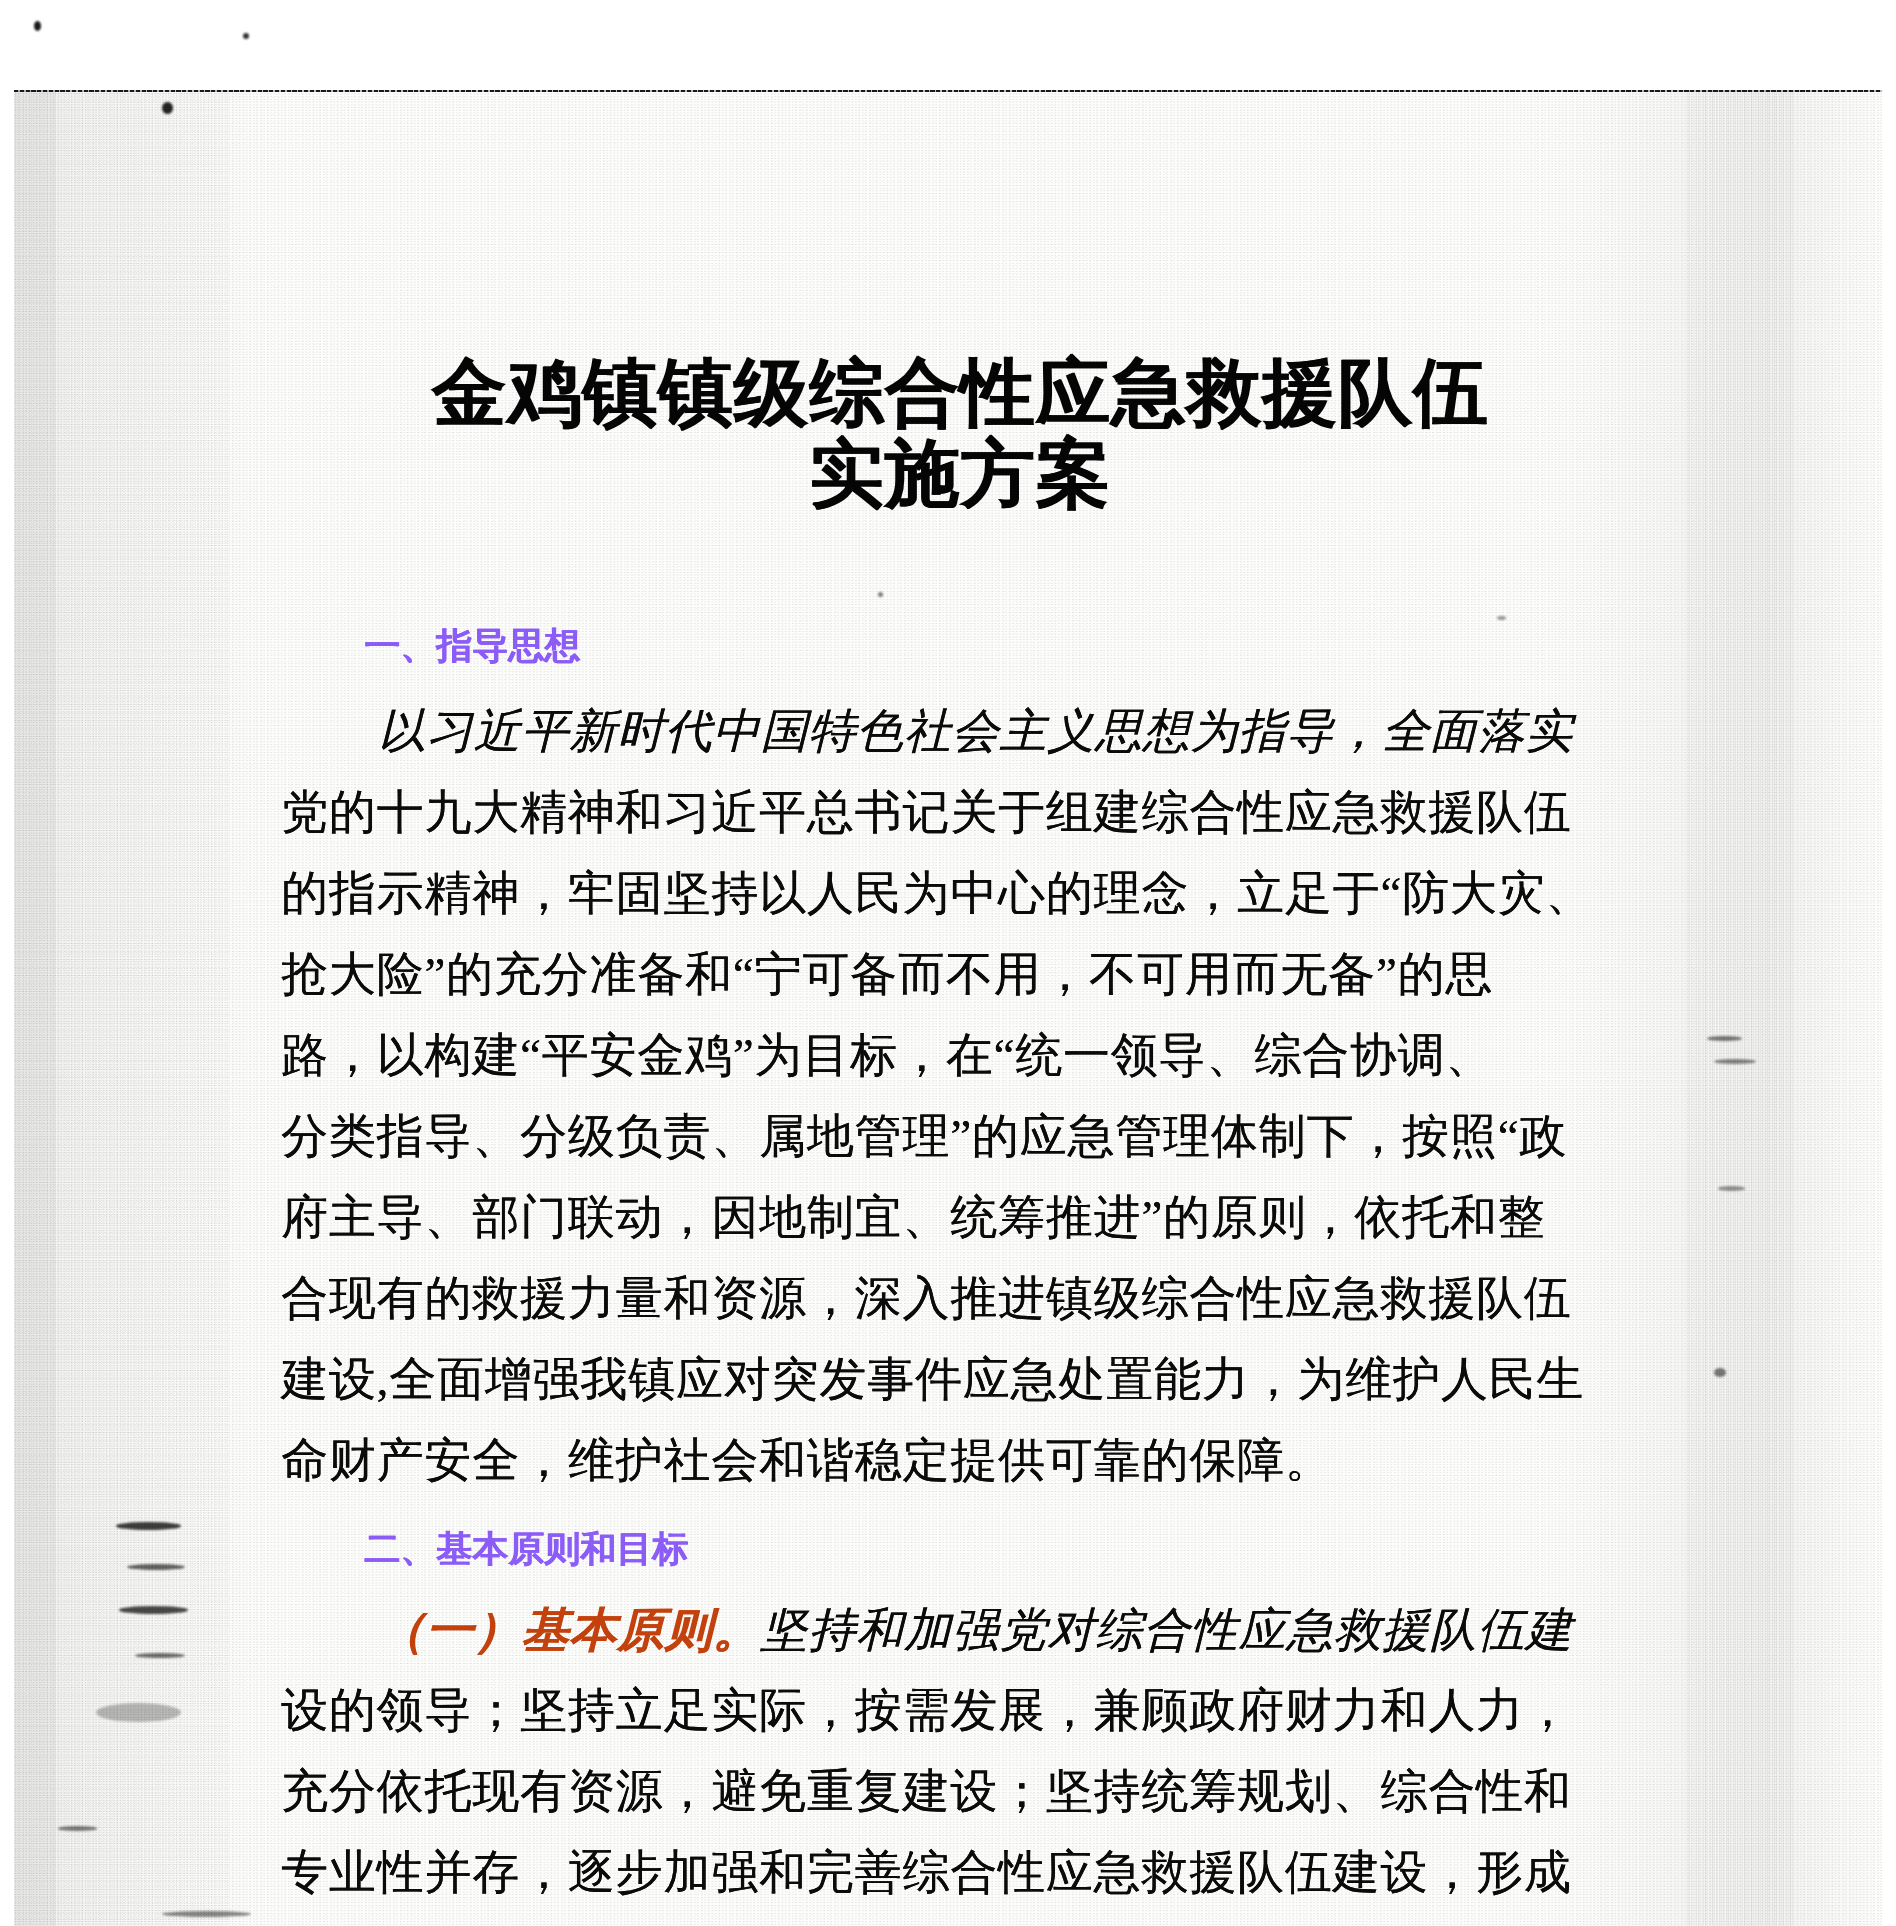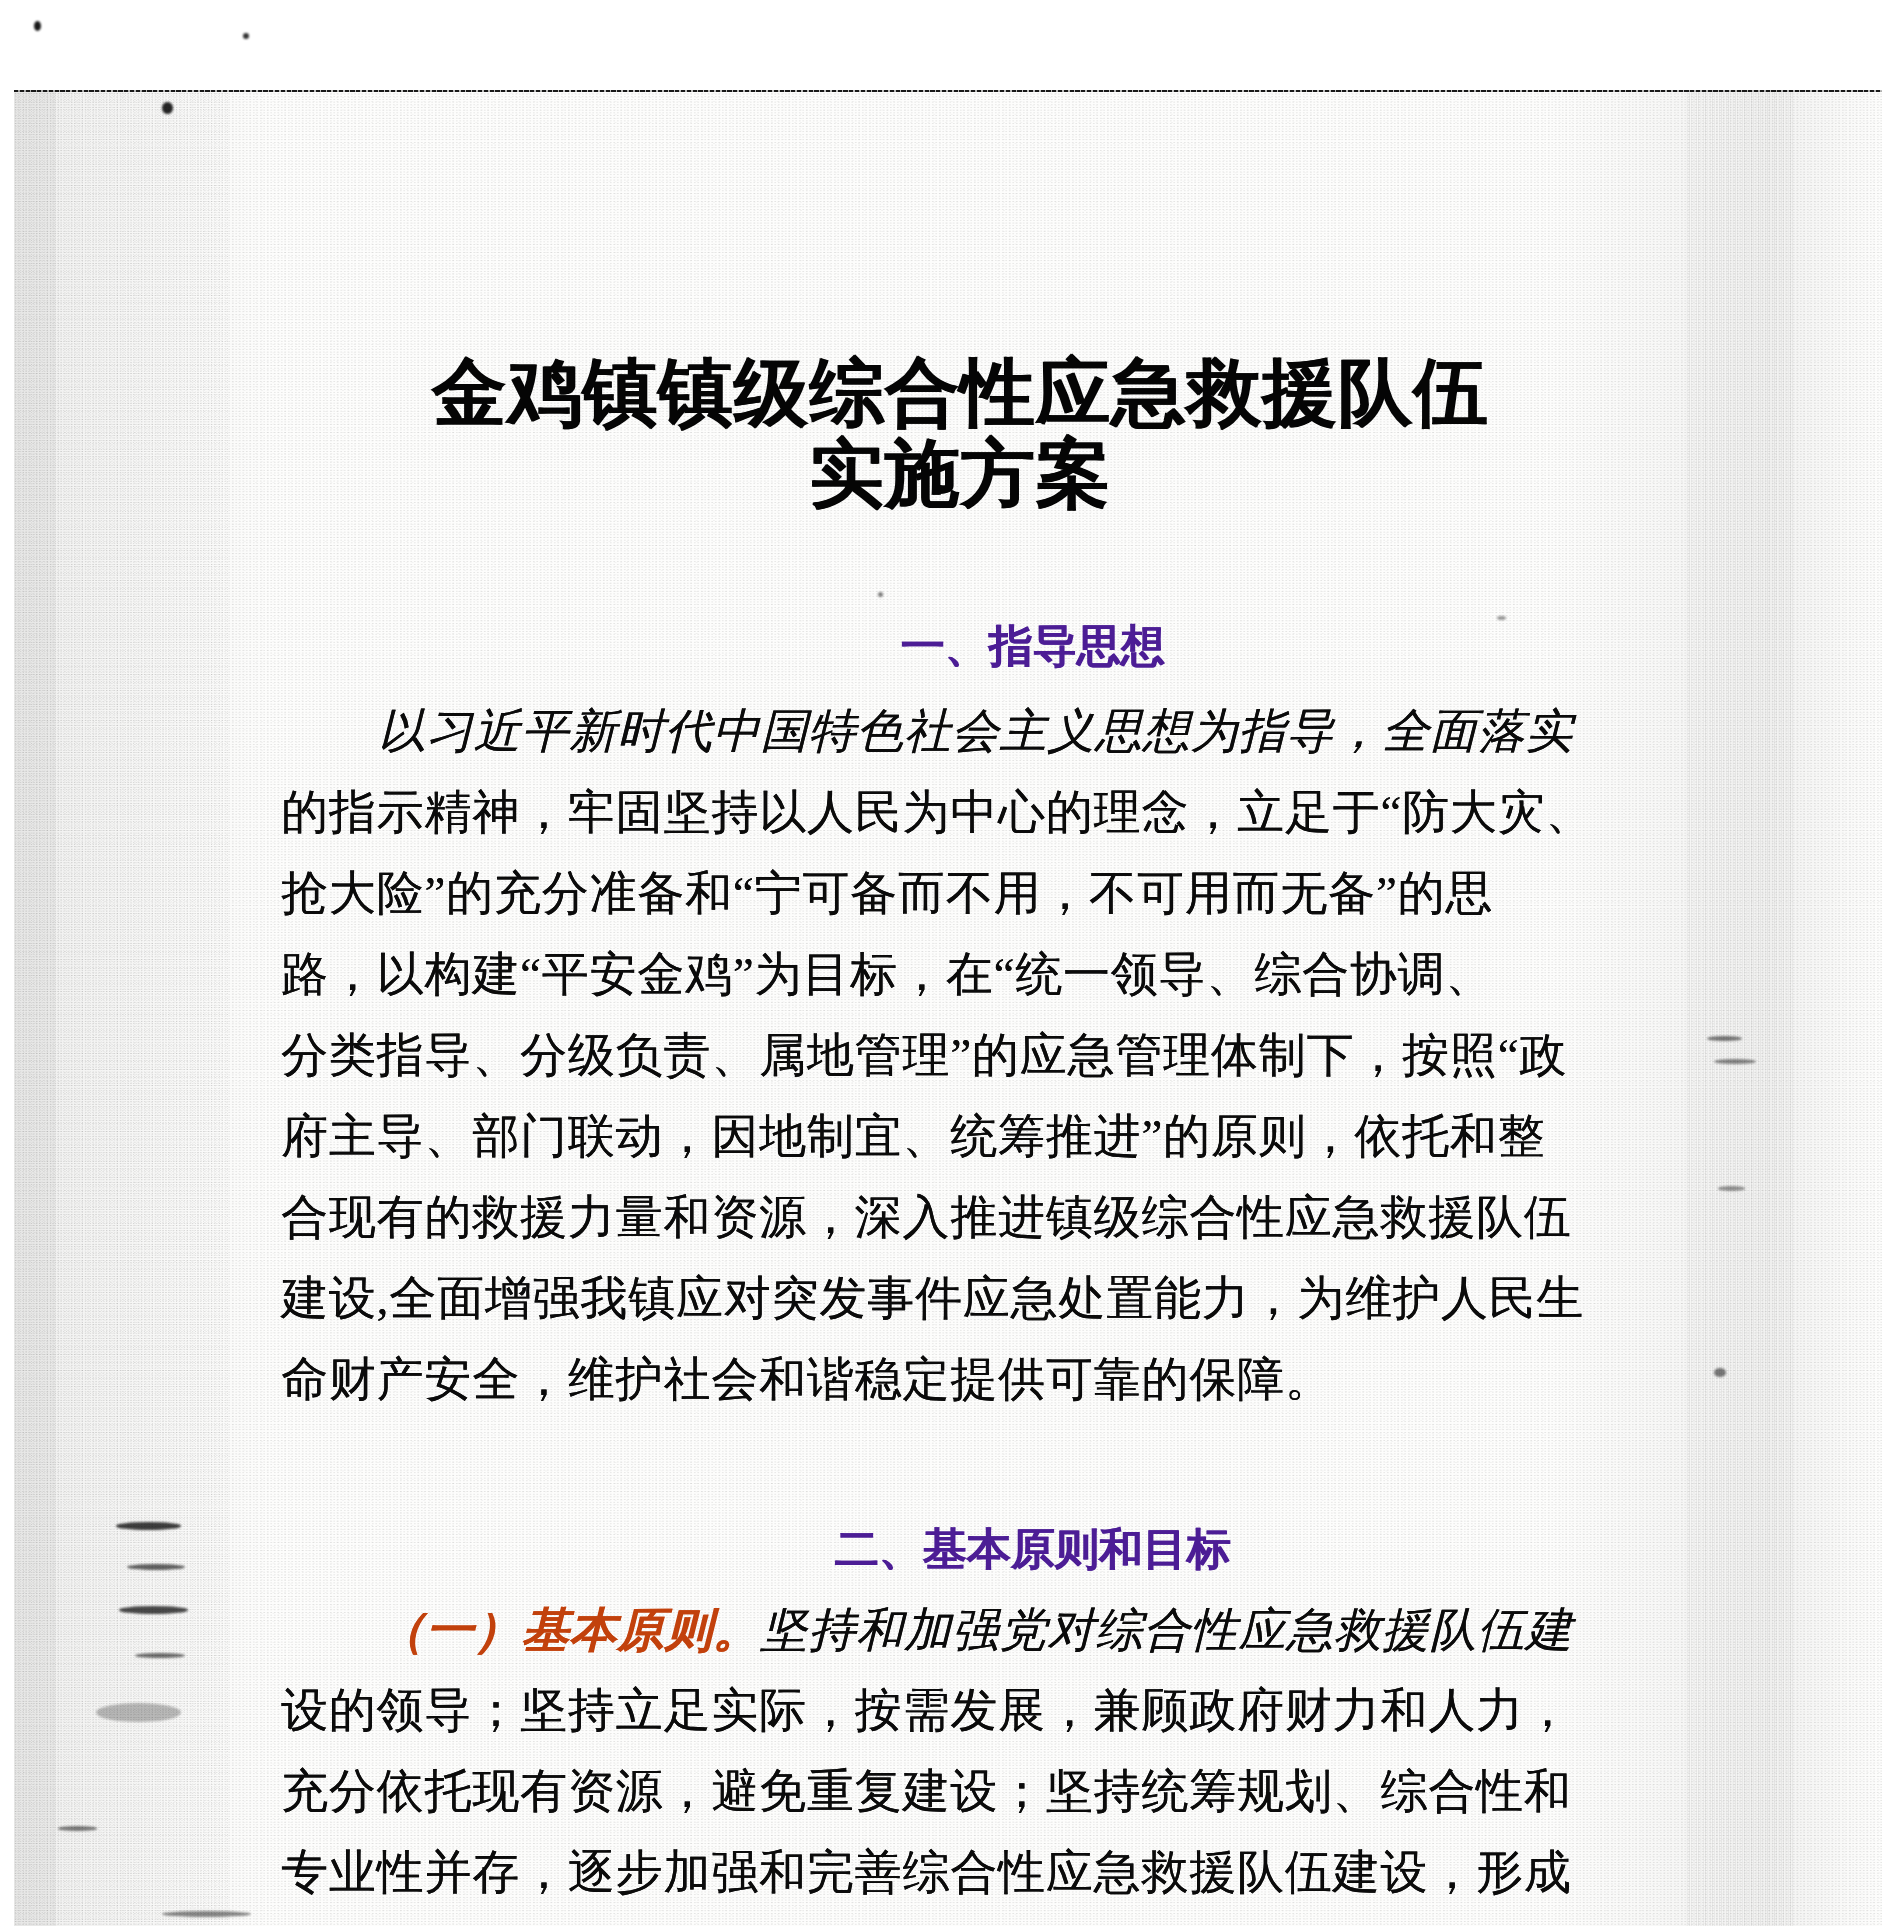--- a/index.html
+++ b/index.html
@@ -44,23 +44,23 @@
   
   .smudge{position:absolute;background:#000;border-radius:50%;filter:blur(1.2px);}
   
   .title{
     position:absolute;left:0;top:352px;width:100%;text-align:center;
     font-family:"DejaVu Sans","Liberation Sans",sans-serif;font-weight:700;color:#050505;margin-left:12px;
   }
   .title .t{font-size:74px;line-height:81px;letter-spacing:1.5px;text-shadow:1.2px 0 0 currentColor;}
   .heading{
     position:absolute;left:281px;width:1337px;height:81px;line-height:81px;
-    padding-left:83px;font-size:44px;font-weight:700;color:#4c1d95;
+    padding-left:83px;font-size:36px;font-weight:700;color:#8b5cf6;
     font-family:"DejaVu Sans","Liberation Sans",sans-serif;
-    text-shadow:0.8px 0 0 currentColor;white-space:nowrap;text-align:center;
+    text-shadow:0.8px 0 0 currentColor;white-space:nowrap;
   }
   .block{position:absolute;left:281px;width:1337px;}
   .line{
     height:81px;line-height:81px;font-size:47px;letter-spacing:0.8px;
     color:#0b0b0b;white-space:nowrap;
     text-shadow:0.2px 0 0 currentColor;
   }
   .line.indent{padding-left:97px;font-style:italic;}
   .lead{
     font-weight:700;font-family:"DejaVu Sans","Liberation Sans",sans-serif;
@@ -99,20 +99,21 @@
 
   <div class="title">
     <div class="t">金鸡镇镇级综合性应急救援队伍</div>
     <div class="t">实施方案</div>
   </div>
 
   <div class="heading" style="top:1467px;top:605px;">一、指导思想</div>
 
   <div class="block" style="top:691px;">
     <div class="line indent">以习近平新时代中国特色社会主义思想为指导，全面落实</div>
+    <div class="line">党的十九大精神和习近平总书记关于组建综合性应急救援队伍</div>
     <div class="line">的指示精神，牢固坚持以人民为中心的理念，立足于“防大灾、</div>
     <div class="line">抢大险”的充分准备和“宁可备而不用，不可用而无备”的思</div>
     <div class="line">路，以构建“平安金鸡”为目标，在“统一领导、综合协调、</div>
     <div class="line">分类指导、分级负责、属地管理”的应急管理体制下，按照“政</div>
     <div class="line">府主导、部门联动，因地制宜、统筹推进”的原则，依托和整</div>
     <div class="line">合现有的救援力量和资源，深入推进镇级综合性应急救援队伍</div>
     <div class="line">建设,全面增强我镇应对突发事件应急处置能力，为维护人民生</div>
     <div class="line">命财产安全，维护社会和谐稳定提供可靠的保障。</div>
   </div>
 

